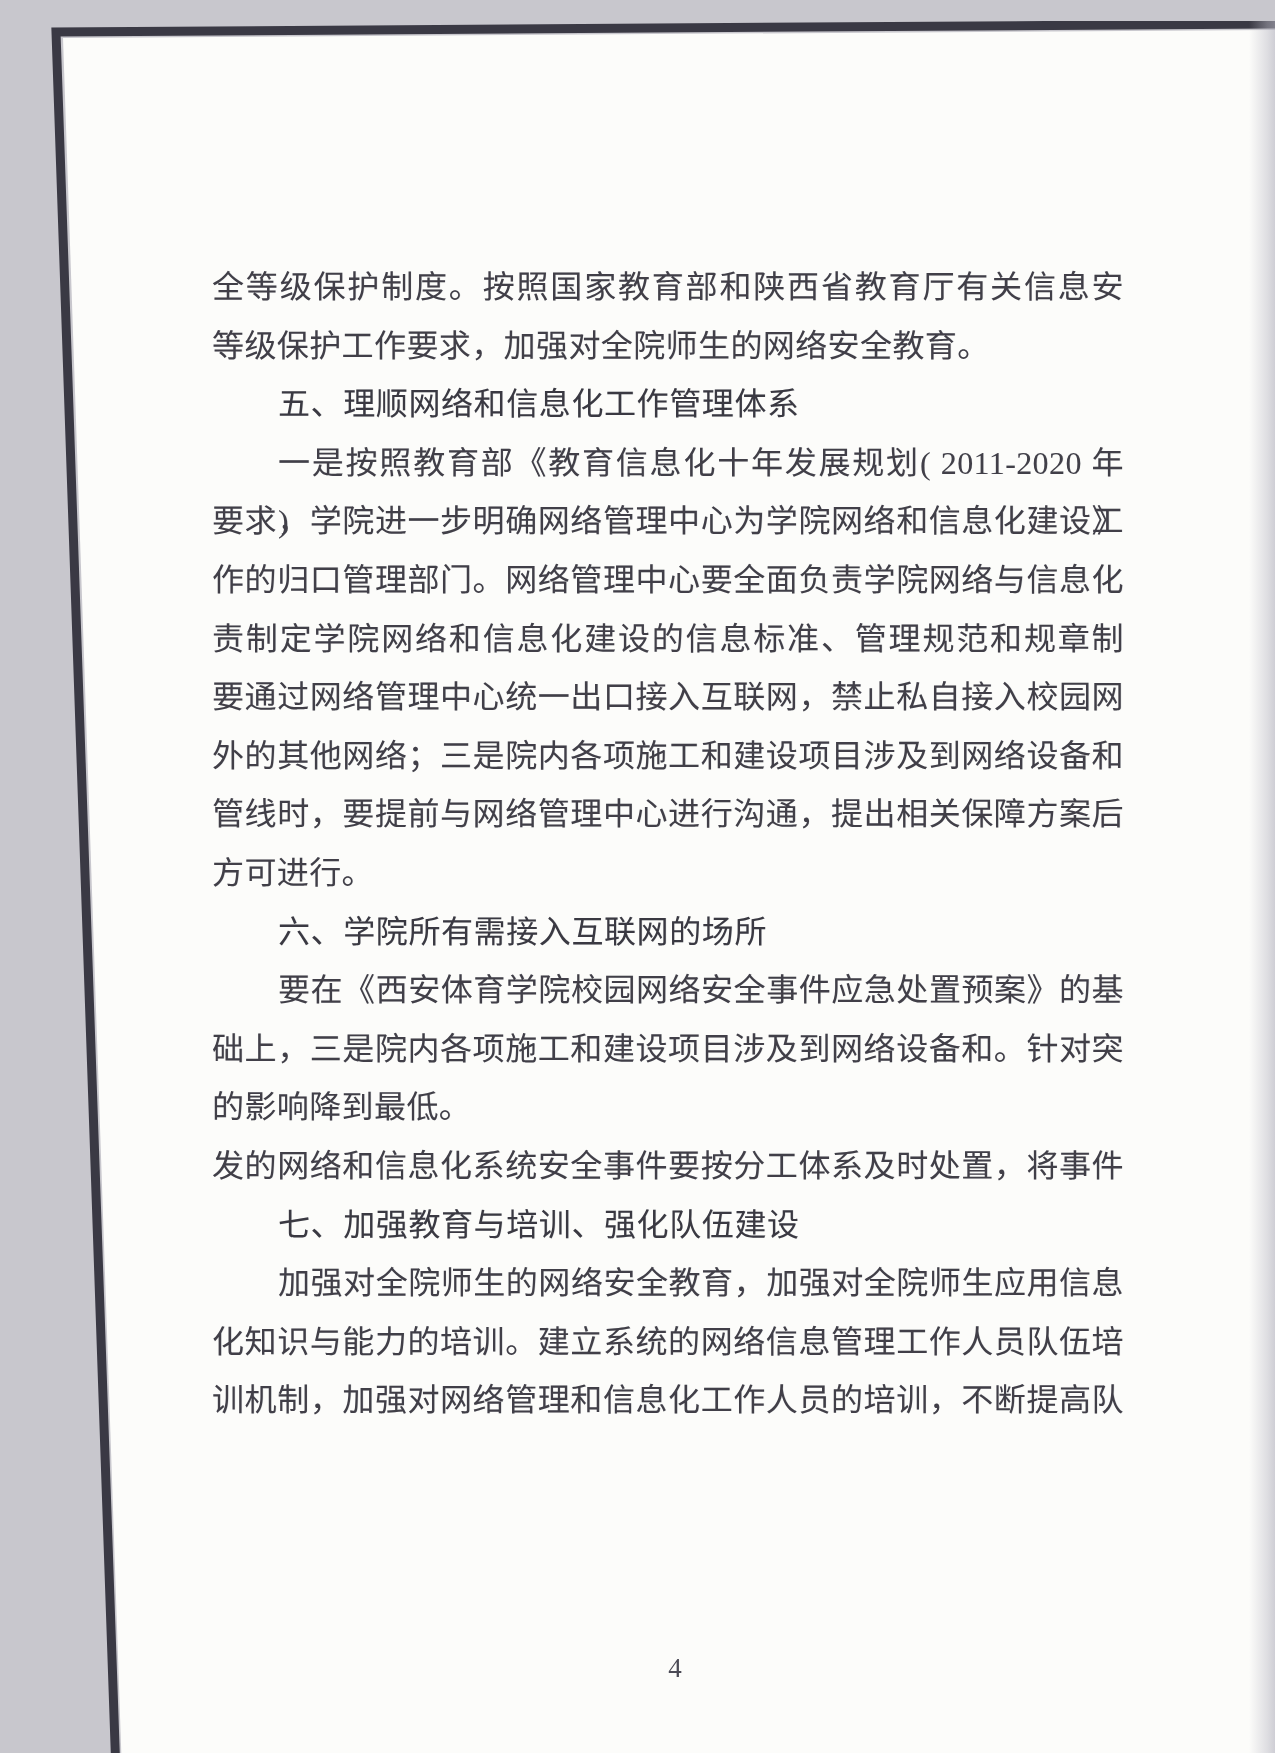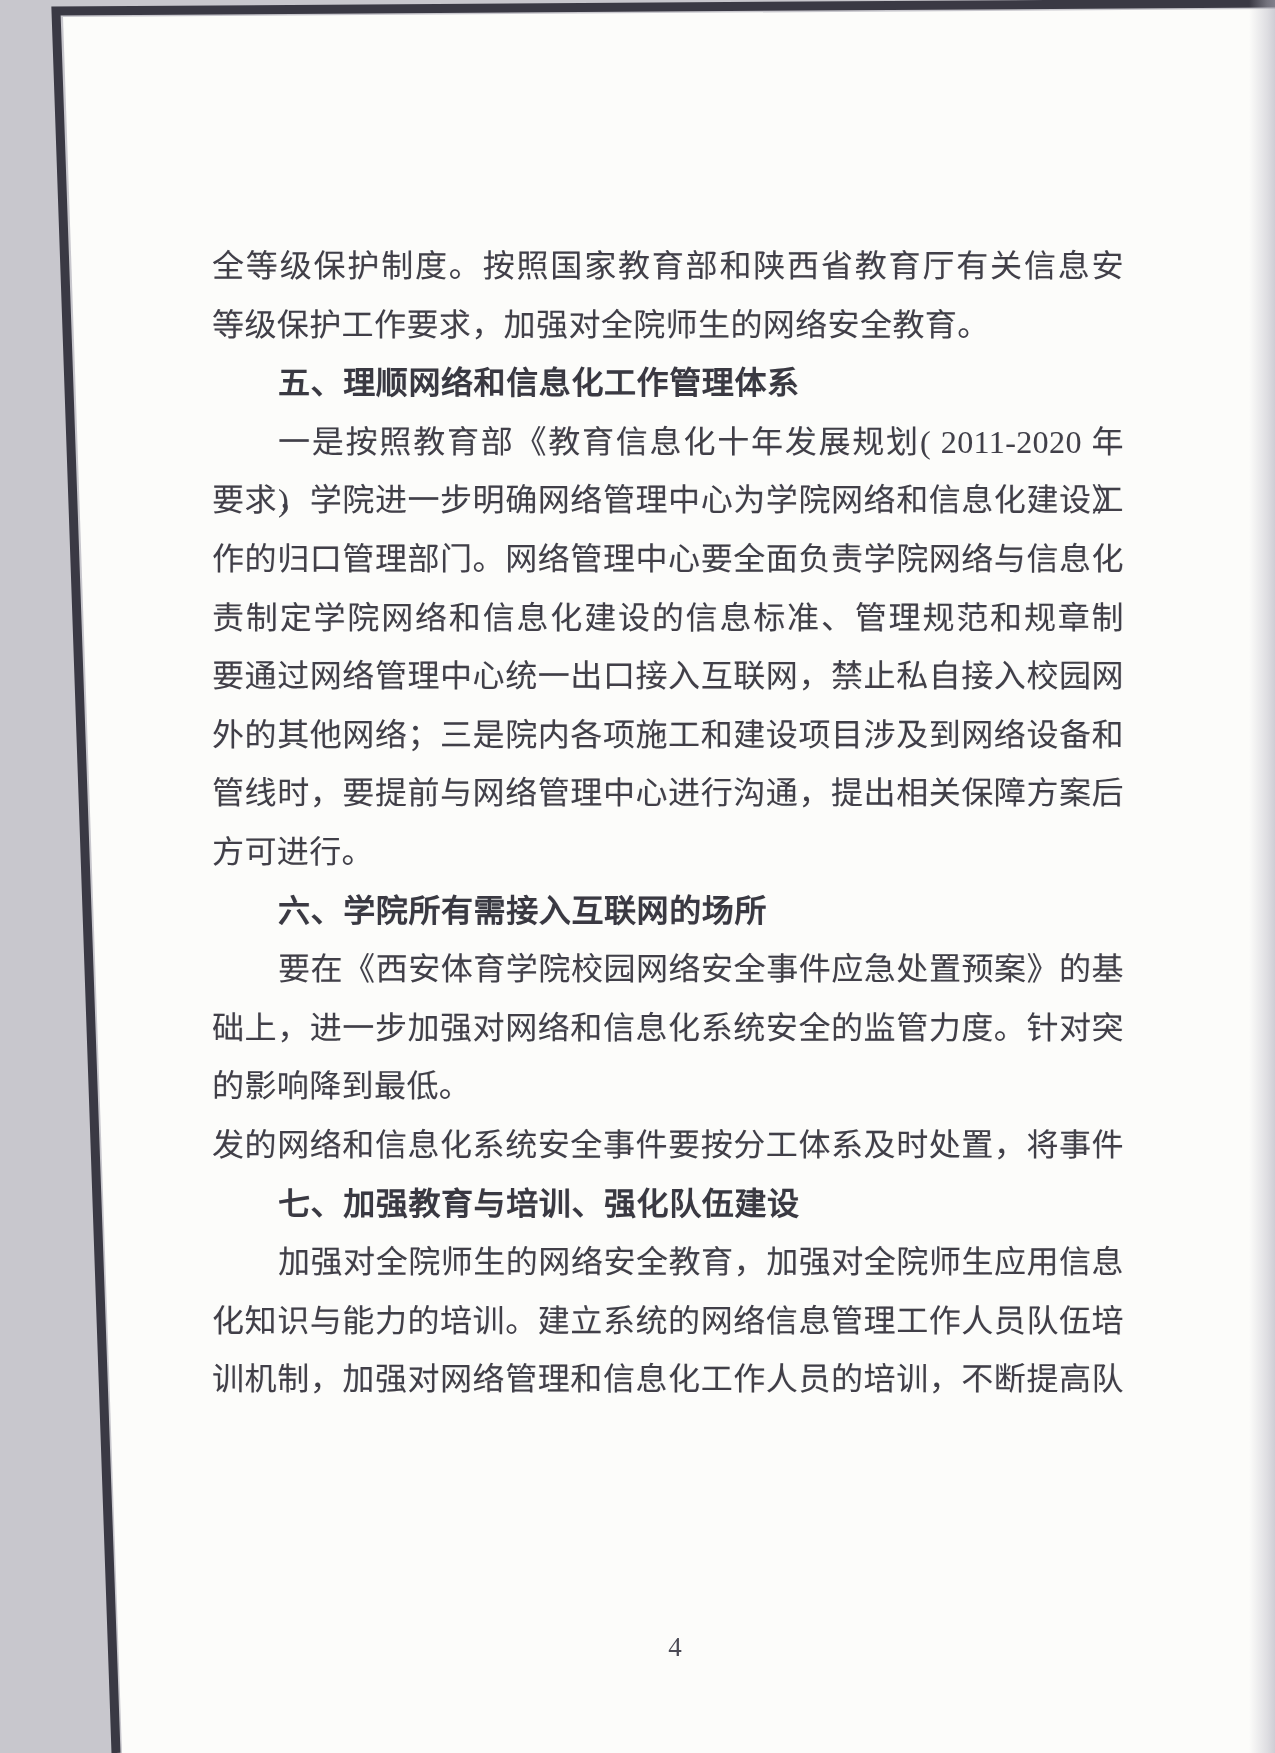--- a/index.html
+++ b/index.html
@@ -10,20 +10,21 @@
     width: 1275px;
     height: 1753px;
     overflow: hidden;
     position: relative;
     background: #c8c7cd;
     font-family: "Liberation Serif", "DejaVu Serif", serif;
   }
   .scan-stage {
     position: absolute;
     inset: 0;
+    margin-top: 21px;
   }
   svg.page-shape {
     position: absolute;
     left: 0;
     top: 0;
     display: block;
   }
   .right-shadow {
     position: absolute;
     top: 0;
@@ -51,21 +52,21 @@
   .line.fill {
     white-space: normal;
     text-align: justify;
     text-align-last: justify;
   }
   .line.indent {
     padding-left: 66px;
   }
   .line.heading {
     padding-left: 66px;
-    font-weight: 700;
+    font-weight: 400;
     color: #3a3942;
     letter-spacing: 0.6px;
   }
   .page-number {
     position: absolute;
     left: 630px;
     top: 1630px;
     width: 90px;
     text-align: center;
     font-size: 27px;
@@ -94,21 +95,21 @@
       <div class="line indent fill">一是按照教育部《教育信息化十年发展规划( 2011-2020 年 )》</div>
       <div class="line  fill">要求，学院进一步明确网络管理中心为学院网络和信息化建设工</div>
       <div class="line  fill">作的归口管理部门。网络管理中心要全面负责学院网络与信息化</div>
       <div class="line  fill">责制定学院网络和信息化建设的信息标准、管理规范和规章制</div>
       <div class="line  fill">要通过网络管理中心统一出口接入互联网，禁止私自接入校园网</div>
       <div class="line  fill">外的其他网络；三是院内各项施工和建设项目涉及到网络设备和</div>
       <div class="line  fill">管线时，要提前与网络管理中心进行沟通，提出相关保障方案后</div>
       <div class="line ">方可进行。</div>
       <div class="line heading">六、学院所有需接入互联网的场所</div>
       <div class="line indent fill">要在《西安体育学院校园网络安全事件应急处置预案》的基</div>
-      <div class="line  fill">础上，进一步加强对网络和信息化系统安全的监管力度。针对突</div>
+      <div class="line  fill">础上，三是院内各项施工和建设项目涉及到网络设备和。针对突</div>
       <div class="line ">的影响降到最低。</div>
       <div class="line  fill">发的网络和信息化系统安全事件要按分工体系及时处置，将事件</div>
       <div class="line heading">七、加强教育与培训、强化队伍建设</div>
       <div class="line indent fill">加强对全院师生的网络安全教育，加强对全院师生应用信息</div>
       <div class="line  fill">化知识与能力的培训。建立系统的网络信息管理工作人员队伍培</div>
       <div class="line  fill">训机制，加强对网络管理和信息化工作人员的培训，不断提高队</div>
     </div>
 
   <div class="page-number">4</div>
 

